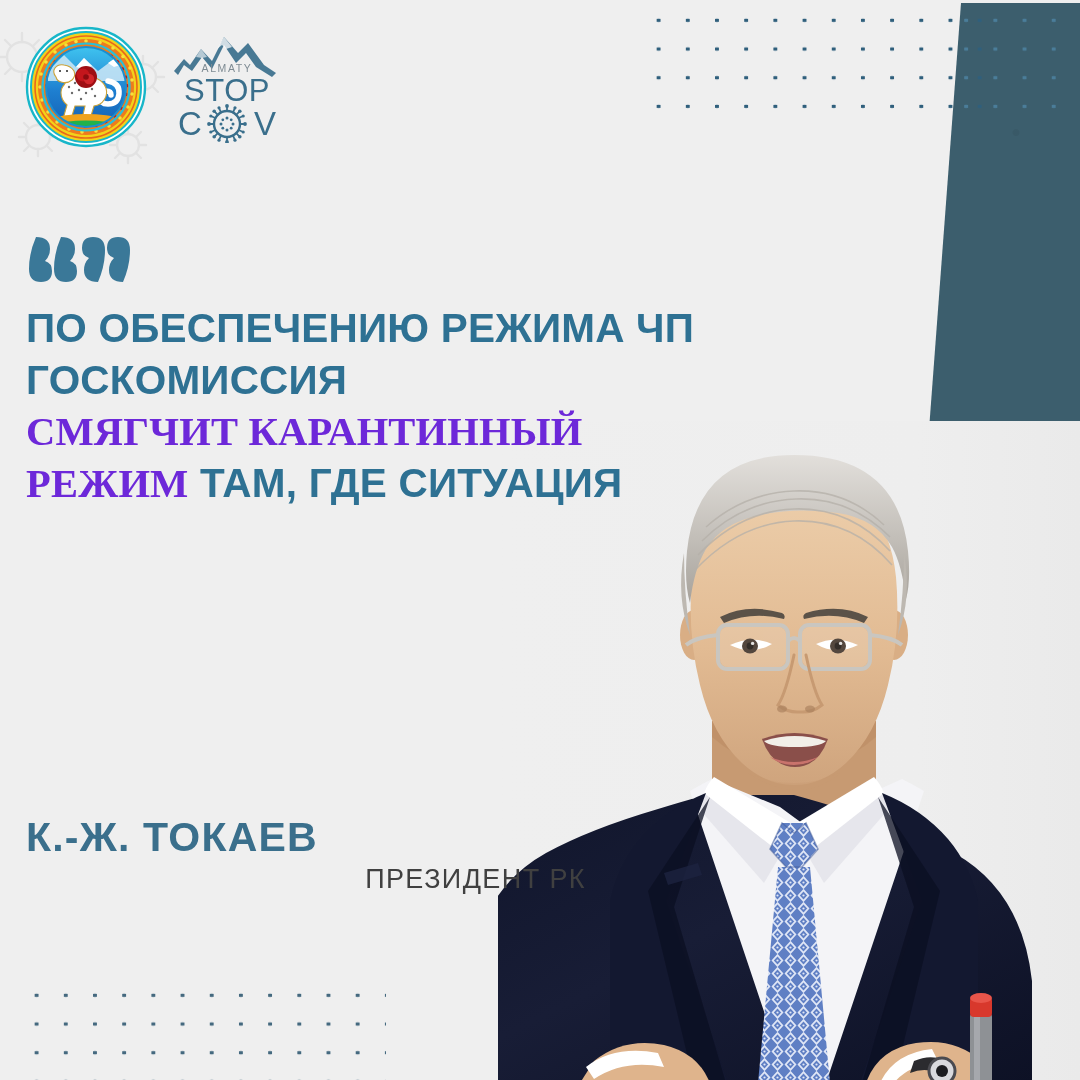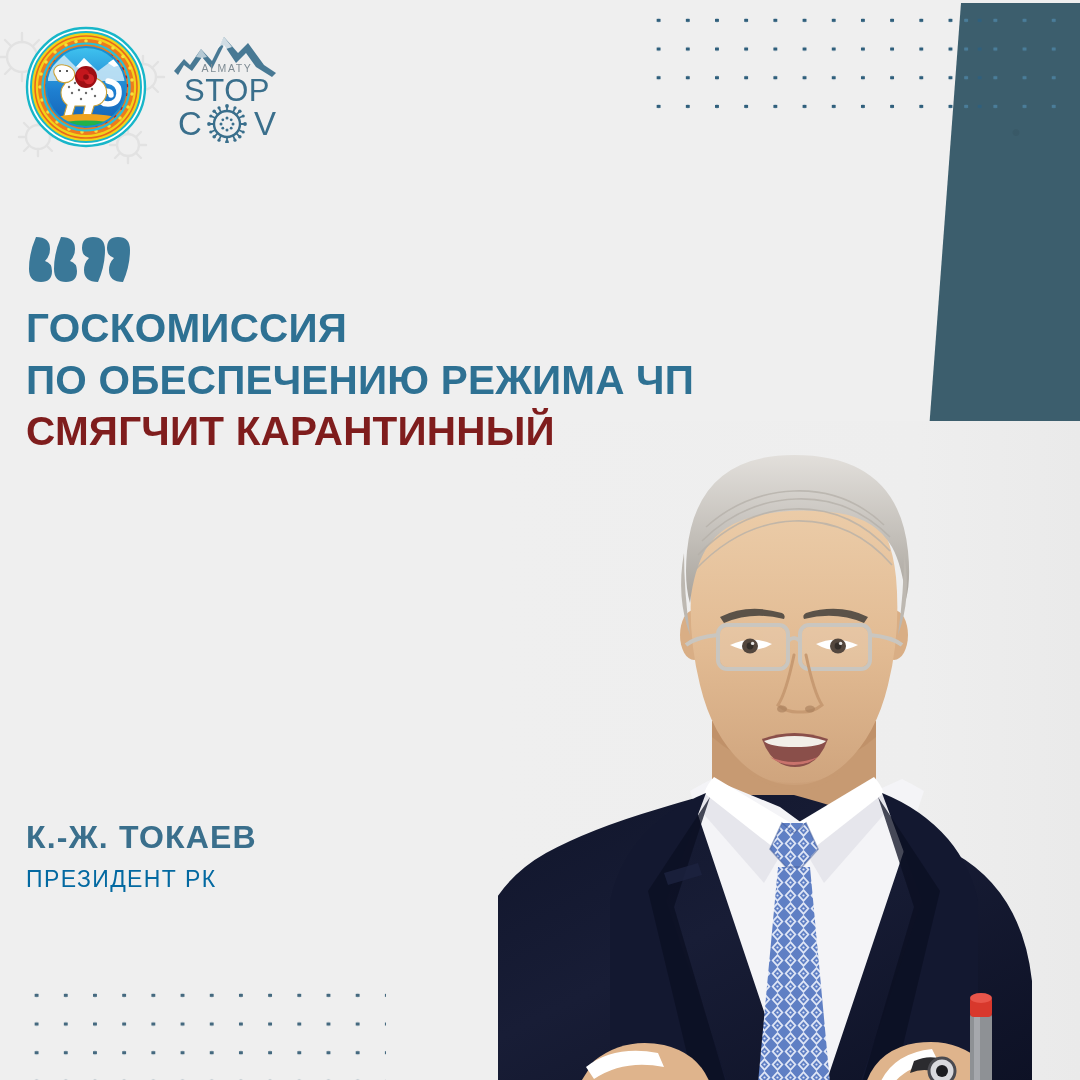--- a/index.html
+++ b/index.html
@@ -69,31 +69,31 @@
   #quote-text{
     font-weight:700;
     font-size:40.5px;
     line-height:51.5px;
     letter-spacing:.2px;
     color:#2e7193;
     text-transform:uppercase;
     margin:0;
   }
   #quote-text .ln{display:block;white-space:nowrap;}
-  #quote-text .gold{color:#7f1d1d;}
+  #quote-text .gold{color:#6d28d9;font-family:Liberation Serif, serif;}
 
   
   #attribution{position:absolute;left:26px;top:812px;width:560px;}
   #author-name{
-    font-weight:700;font-size:32px;letter-spacing:1.2px;
+    font-weight:700;font-size:41px;letter-spacing:1.2px;
     color:#3a6f8c;text-transform:uppercase;line-height:44px;margin:0;
   }
   #author-role{
-    font-weight:400;font-size:23px;letter-spacing:1.4px;
-    color:#0369a1;text-transform:uppercase;line-height:36px;margin:2px 0 0 0;
+    font-weight:400;font-size:27px;letter-spacing:1.4px;
+    color:#404040;text-transform:uppercase;line-height:36px;margin:2px 0 0 0;text-align:right;
   }
 
   
   #portrait{
     position:absolute;left:498px;top:418px;width:582px;height:662px;
     overflow:hidden;
   }
 </style>
 </head>
 <body>
@@ -440,23 +440,24 @@
 
         <path d="M10 2 q14 0 14 12 q0 7 -5 12 q7 2 7 10 q0 11 -11 11 q-12 0 -12 -13 q0 -16 7 -32 Z"></path>
         <path d="M35 2 q14 0 14 12 q0 7 -5 12 q7 2 7 10 q0 11 -11 11 q-12 0 -12 -13 q0 -16 7 -32 Z"></path>
 
         <path d="M72 47 q-14 0 -14 -12 q0 -7 5 -12 q-7 -2 -7 -10 q0 -11 11 -11 q12 0 12 13 q0 16 -7 32 Z"></path>
         <path d="M97 47 q-14 0 -14 -12 q0 -7 5 -12 q-7 -2 -7 -10 q0 -11 11 -11 q12 0 12 13 q0 16 -7 32 Z"></path>
       </g>
     </svg>
 
     <div id="quote-text">
+      <span class="ln">ПО ОБЕСПЕЧЕНИЮ РЕЖИМА ЧП</span>
       <span class="ln">ГОСКОМИССИЯ</span>
-      <span class="ln">ПО ОБЕСПЕЧЕНИЮ РЕЖИМА ЧП</span>
       <span class="ln gold">СМЯГЧИТ КАРАНТИННЫЙ</span>
+      <span class="ln"><span class="gold">РЕЖИМ</span><span> ТАМ, ГДЕ СИТУАЦИЯ</span></span>
     </div>
   </div>
 
   <div id="attribution">
     <p id="author-name">К.-Ж. ТОКАЕВ</p>
     <p id="author-role">ПРЕЗИДЕНТ РК</p>
   </div>
 
 </div>
 

